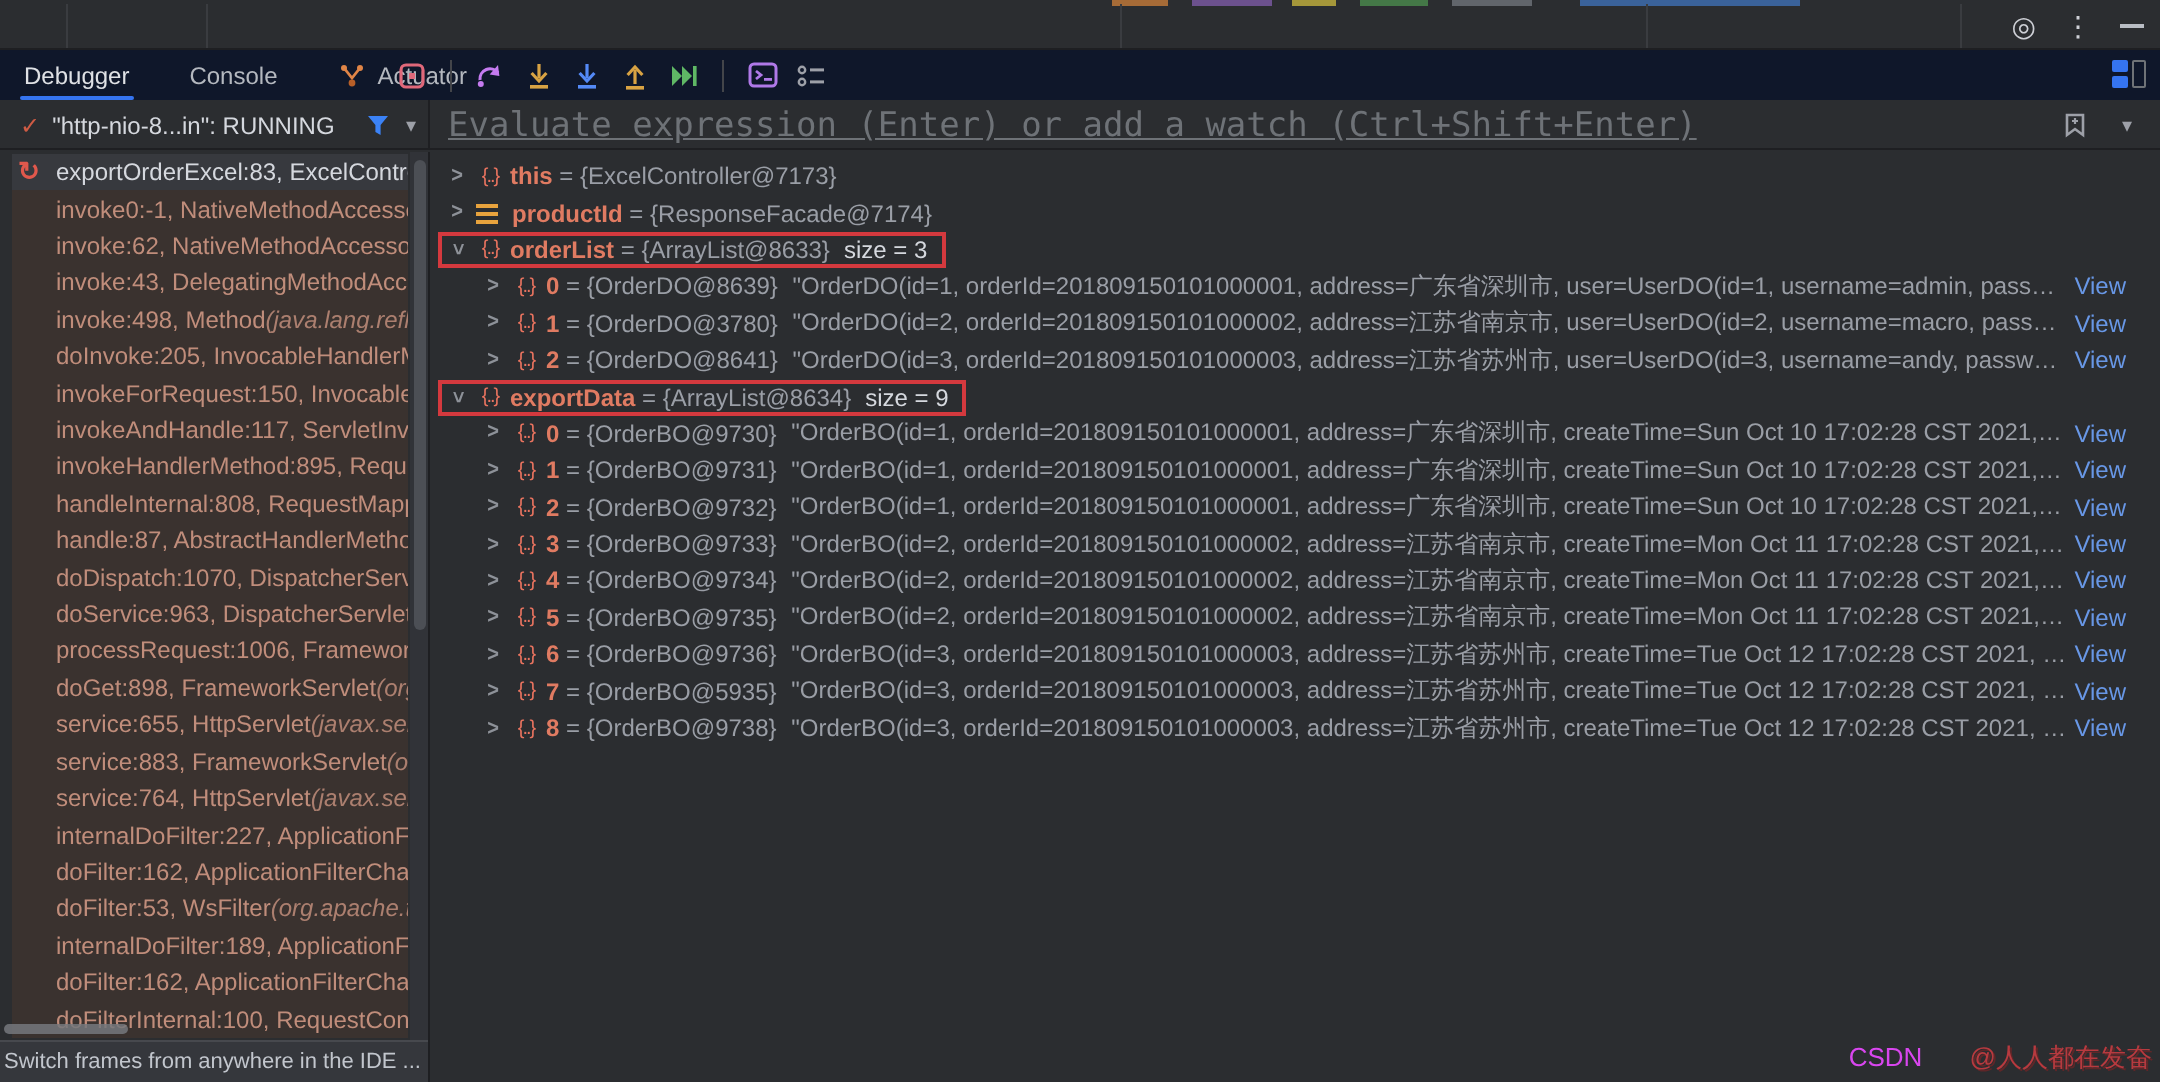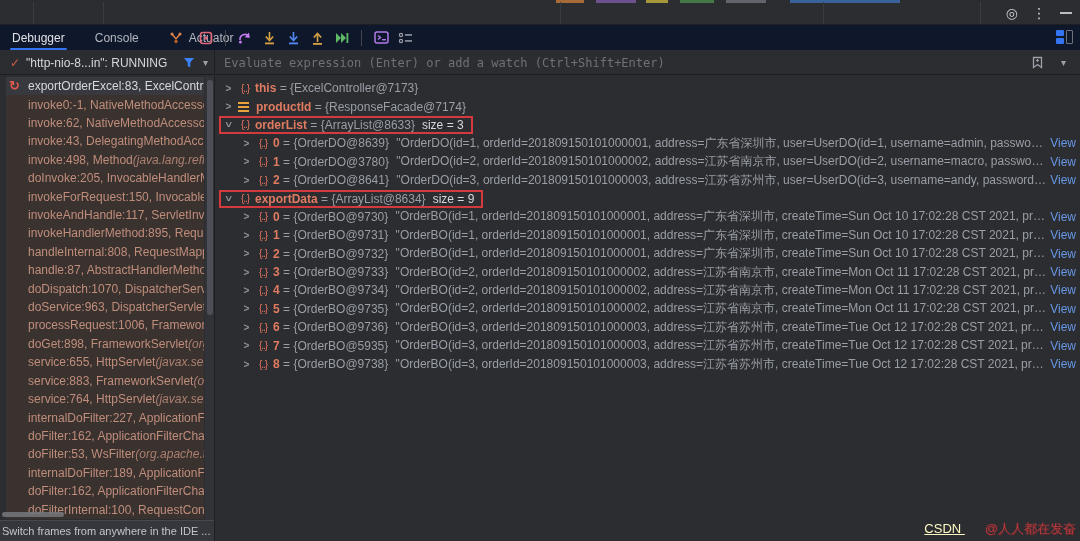--- a/index.html
+++ b/index.html
@@ -34,21 +34,21 @@
   .layout-icon .b2 { position:absolute; left:0; top:8px; width:8px; height:6px; background:#3574f0; border-radius:1px; }
   .layout-icon .b3 { position:absolute; left:10px; top:0; width:7px; height:14px; border:1px solid #6f7377; border-radius:1px; }
 
   
   .second-row { position:absolute; top:50px; left:0; right:0; height:25px; border-bottom:1px solid #1e1f22; }
   .thread-bar { position:absolute; left:0; top:0; width:215px; height:25px; display:flex; align-items:center; gap:6px; padding:0 6px 0 10px; border-right:1px solid #1e1f22; }
   .thread-check { color:#cf5b44; font-size:12px; }
   .thread-label { font-size:12px; color:#d5d8de; white-space:nowrap; overflow:hidden; flex:1; }
   .chev-down { color:#9da0a8; font-size:10px; }
   .evaluate-bar { position:absolute; left:216px; right:0; top:0; height:25px; display:flex; align-items:center; padding:0 8px; }
-  .evaluate-ph { flex:1; font-family:"DejaVu Sans Mono", monospace; font-size:12px; color:#6e7277; white-space:nowrap; overflow:hidden; }
+  .evaluate-ph { flex:1; font-family:"DejaVu Sans Mono", monospace; font-size:17px; color:#6e7277; white-space:nowrap; overflow:hidden;text-decoration:underline; }
   .eval-icons { display:flex; align-items:center; gap:16px; padding-right:6px; }
 
   
   .frames-panel { position:absolute; top:76px; left:0; width:215px; bottom:0; background:#2b2d30; border-right:1px solid #1e1f22; overflow:hidden; }
   .frames-list { position:absolute; top:1px; left:6px; right:10px; }
   .f-row { height:18.42px; display:flex; align-items:center; font-size:12px; white-space:nowrap; overflow:hidden; padding-left:22px; position:relative; }
   .f-row.lib { background:#3a322f; color:#c08d7b; }
   .f-row.sel { background:#37393e; color:#d5d8de; }
   .f-row i { font-style:italic; opacity:.85; }
   .exec-ico { position:absolute; left:3px; top:1px; color:#e1584c; font-weight:bold; font-size:13px; }
@@ -63,25 +63,25 @@
   .core { display:inline-flex; align-items:center; }
   .core.redbox { border:2px solid #d4393e; padding:0 7px 0 1px; margin:0 0 0 -3px; }
   .chev { display:inline-block; width:13px; color:#8d9198; font-size:10px; font-weight:bold; text-align:center; transform:scaleY(1.1); }
   .chev.exp { transform:rotate(90deg); }
   .obj-icon { color:#e8735f; font-size:10px; width:20px; display:inline-block; text-align:center; letter-spacing:-1px; }
   .sliders { display:inline-block; width:11px; height:2px; background:#e8a33d; box-shadow:0 -4px 0 #e8a33d, 0 4px 0 #e8a33d; margin:0 7px 0 3px; }
   .vname { color:#e07b62; font-weight:bold; }
   .veq, .vval { color:#9a9ea6; }
   .vsize { color:#d5d8de; margin-left:7px; }
   .vprev { color:#9a9ea6; flex:1 1 auto; min-width:0; overflow:hidden; text-overflow:ellipsis; margin-left:4px; }
-  .vview { color:#6897e6; flex:none; margin-left:4px; margin-right:2px; cursor:pointer; }
+  .vview { color:#6897e6; flex:none; margin-left:4px; margin-right:15px; cursor:pointer; }
 
   
   .watermark { position:absolute; right:4px; bottom:3px; font-size:13px; }
-  .wm-prefix { color:#fef9c3;text-decoration:underline; }
+  .wm-prefix { color:#d946ef; }
   .wm-handle { color:#b73a3f; text-shadow:1px 1px 0 rgba(160,30,30,.45);margin-left:20px; }
 
   svg { display:block; }
 </style>
 </head>
 <body>
 
 <div class="app">
 
   <div class="top-strip">

